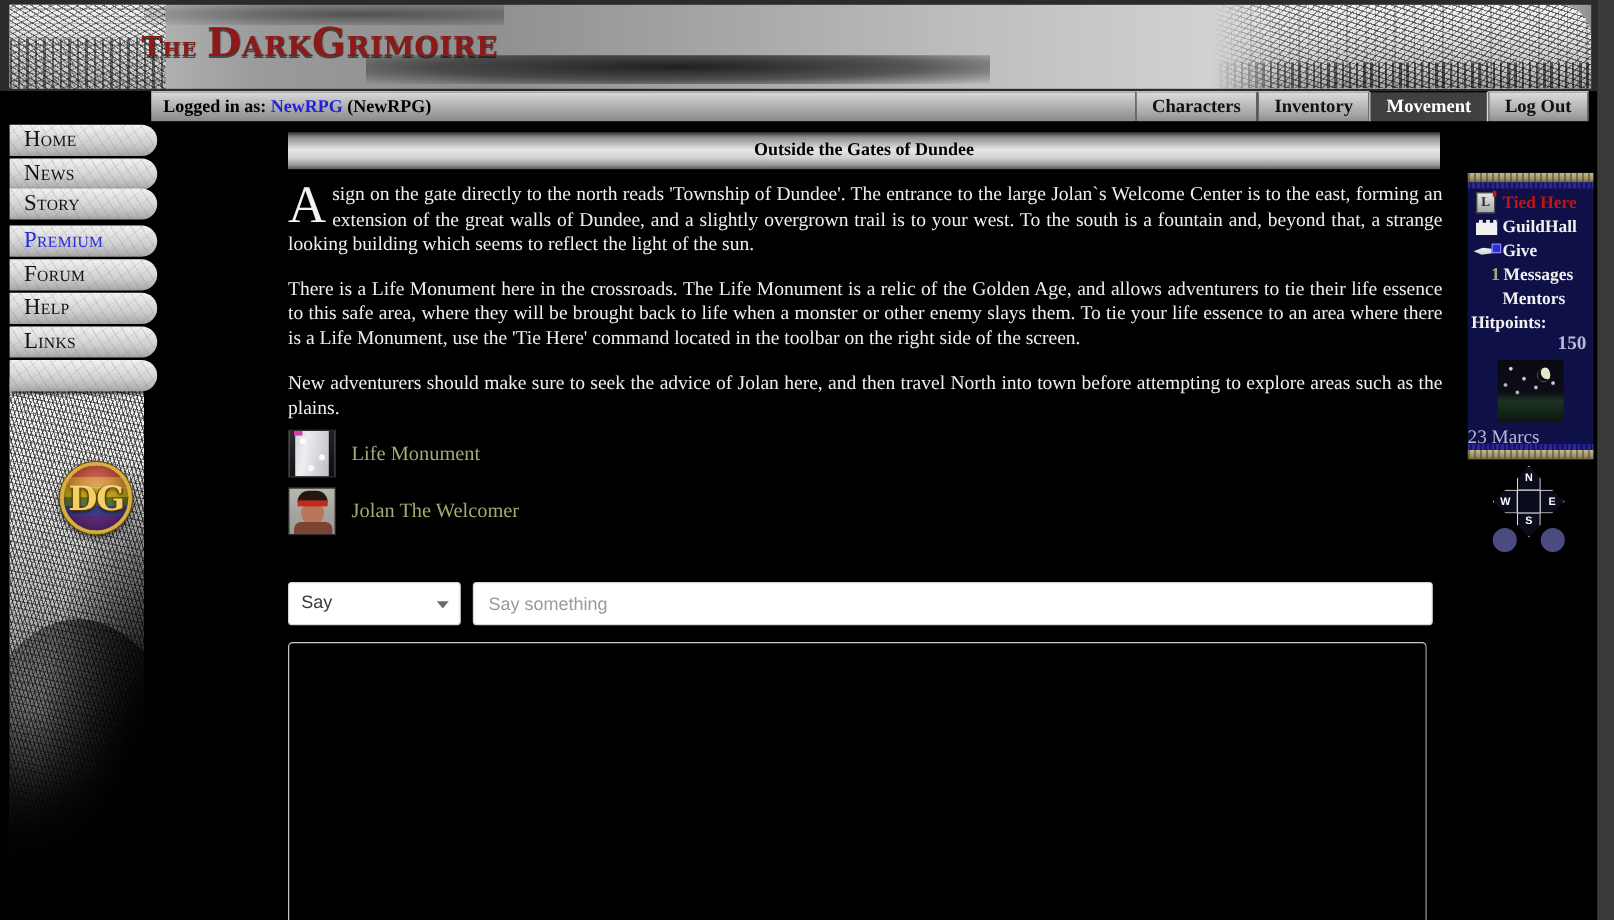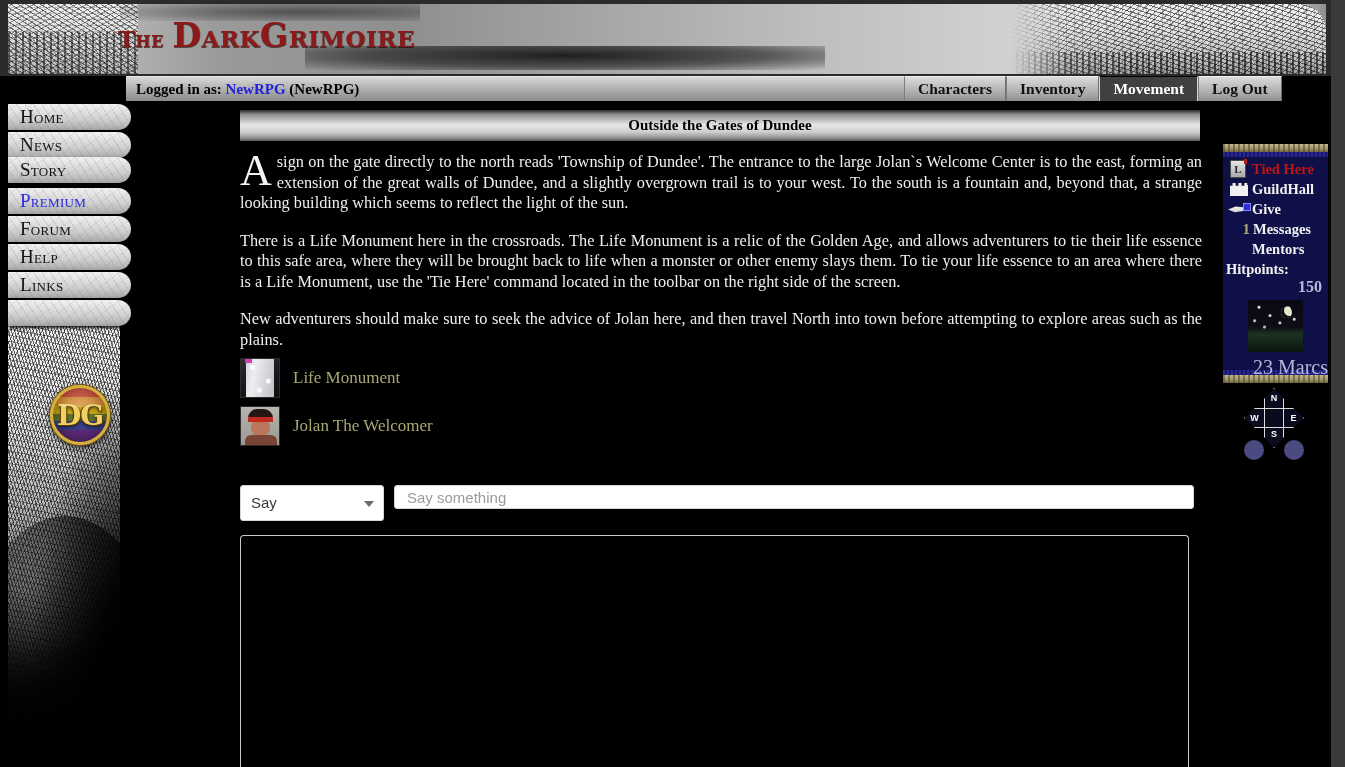--- a/index.html
+++ b/index.html
@@ -106,21 +106,21 @@
     background: linear-gradient(180deg,#d9d9d9 0%, #bfbfbf 30%, #9f9f9f 72%, #8a8a8a 100%);
     border-top: 1px solid #e8e8e8;
     color: #000;
     font-size: 15px; font-weight: bold;
     line-height: 24px;
     padding-left: 10px;
     white-space: nowrap;
   }
   #loginbar .uname { color: #2121d8; }
   #tabs {
-    position: absolute; left: 904px; top: 76px;
+    position: absolute; left: 946px; top: 76px;
     height: 26px; display: flex; align-items: flex-start; justify-content: space-between;
   }
   .tab {
     height: 25px; line-height: 24px;
     padding: 0 13px;
     font-size: 15.5px; font-weight: bold;
     color: #111;
     background: linear-gradient(180deg,#dcdcdc 0%, #c2c2c2 35%, #a2a2a2 80%, #8d8d8d 100%);
     border-top: 1px solid #efefef;
     border-left: 1px solid #7d7d7d;
@@ -325,21 +325,21 @@
     cursor: pointer;
   }
   #say-select .caret {
     position: absolute; right: 9px; top: 15px;
     width: 0; height: 0;
     border-left: 5px solid transparent;
     border-right: 5px solid transparent;
     border-top: 6px solid #6b6b6b;
   }
   #say-input {
-    width: 800px; height: 24px;
+    width: 800px; height: 36px;
     margin-left: 10px;
     background: #fff;
     border: 1px solid #d5d5d5;
     border-radius: 3px;
     padding: 0 12px;
     font-family: "Liberation Sans", sans-serif;
     font-size: 15px;
     color: #111;
     outline: none;
   }
@@ -450,22 +450,22 @@
       radial-gradient(circle at 30% 52%, rgba(255,255,255,.7) 0 1px, rgba(255,255,255,0) 2px),
       linear-gradient(180deg, #090912 0%, #0d0d18 52%, #1d3322 66%, #14251a 82%, #0a150e 100%);
   }
   #sky-img .moon {
     position:absolute; left:33px; top:7px; width:11px; height:11px;
     border-radius:50%;
     background:#e8e4c8;
     box-shadow: 3px -2px 0 0 #0a0a14 inset;
   }
   .marcs {
-    text-align: right;
-    font-size: 20px;
+    text-align: left;
+    font-size: 16px;
     color: #b9b8d8;
     font-family: "Liberation Serif", serif;
   }
 
   
   #compass { position: absolute; left: 26px; top: 286px; width: 60px; height: 60px; }
   .arrow {
     position: absolute;
     color: #fff; font-size: 9px; font-weight: bold;
     font-family: "Liberation Sans", sans-serif;

